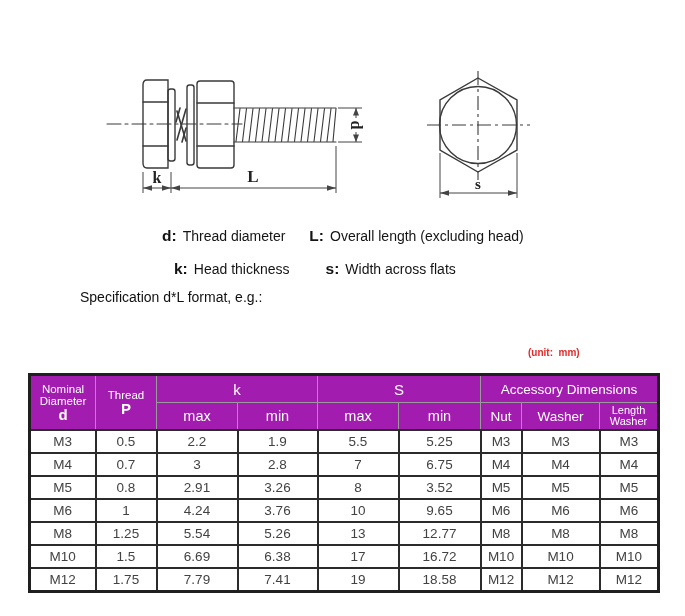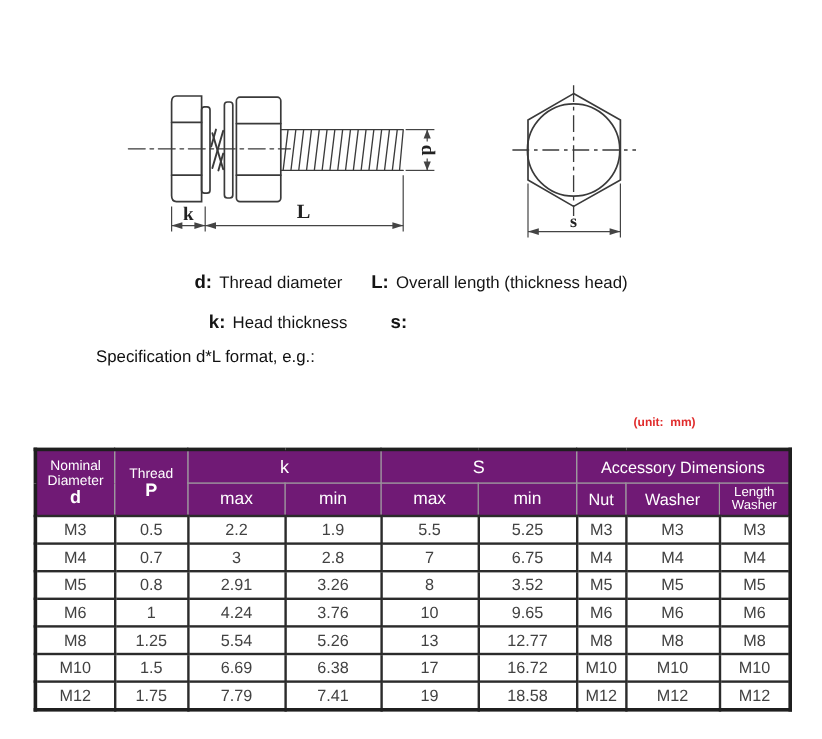--- a/index.html
+++ b/index.html
@@ -36,21 +36,21 @@
 
   
   .spec-table{
     position:absolute;left:28px;top:373px;
     width:631px;
     border-collapse:collapse;
     table-layout:fixed;
     border:3px solid #1f1f1f;
   }
   .spec-table th{
-    background:#701a75;
+    background:#a21caf;
     color:#ffffff;
     border:1px solid #9a9a9a;
     font-weight:normal;
     padding:0;
     vertical-align:middle;
     text-align:center;
   }
   .spec-table .hrow1 th{height:26px;}
   .spec-table .hrow2 th{height:26px;}
   .hdr-two-line{line-height:12px;font-size:11.5px;}
@@ -162,30 +162,31 @@
     <text x="478" y="189" text-anchor="middle" font-family="Liberation Serif, serif" font-size="15" font-weight="bold" fill="#222">s</text>
   </svg>
 
   <div class="legend-row legend-row-1">
     <span class="legend-item">
       <span class="legend-term">d:</span>
       <span class="legend-def">Thread diameter</span>
     </span>
     <span class="legend-item">
       <span class="legend-term">L:</span>
-      <span class="legend-def">Overall length (thickness head)</span>
+      <span class="legend-def">Overall length (excluding head)</span>
     </span>
   </div>
   <div class="legend-row legend-row-2">
     <span class="legend-item">
       <span class="legend-term">k:</span>
       <span class="legend-def">Head thickness</span>
     </span>
     <span class="legend-item">
       <span class="legend-term">s:</span>
+      <span class="legend-def">Width across flats</span>
     </span>
   </div>
 
   <div class="spec-note">
     <div>Specification d*L format, e.g.:</div>
   </div>
 
   <div class="unit-note">(unit:  mm)</div>
 
   <table class="spec-table">

